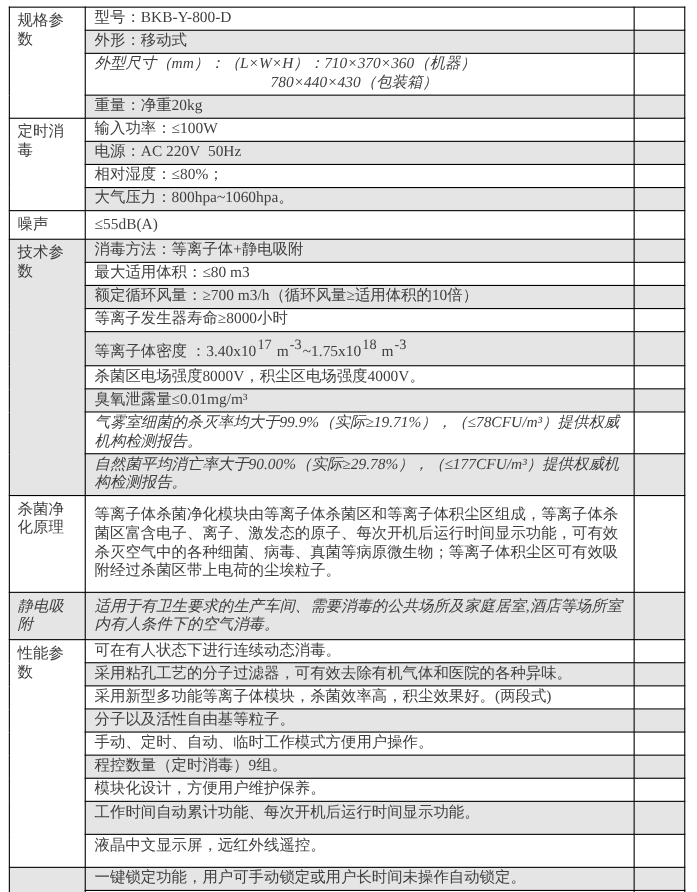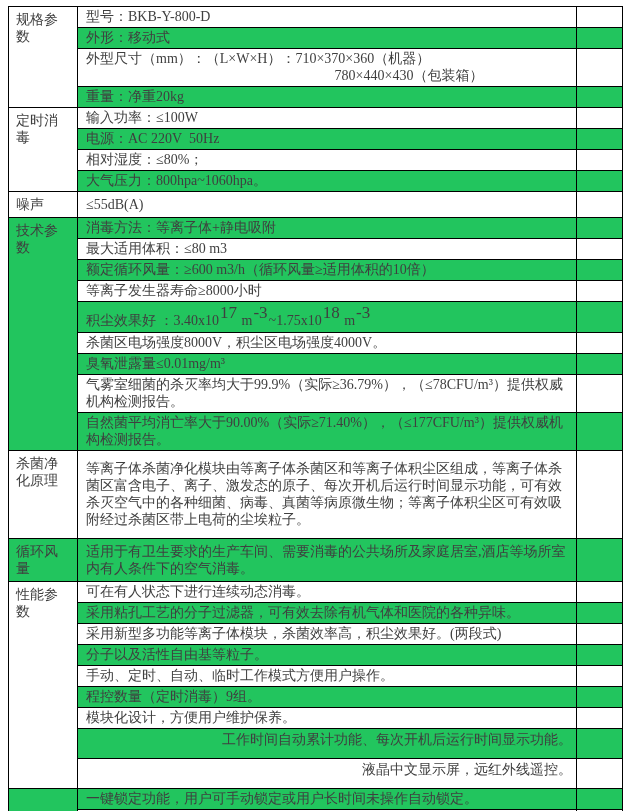--- a/index.html
+++ b/index.html
@@ -12,29 +12,29 @@
     font-size:14px;line-height:17px;color:#3f3f3f;
     overflow:hidden;
   }
   col.c-label{width:69px;}
   col.c-text{width:499px;}
   col.c-mark{width:46px;}
   td.lbl{vertical-align:top;padding:4px 7px;margin-top:42px;}
   td.val{padding:1px 4px 2px 8px;}
   td.mark{padding:0;}
   tr{height:20px;}
-  tr.shade td{background:#22c55e;}
-  tr.h2{height:36px;}
+  tr.shade td{background:#e5e5e5;}
+  tr.h2{height:36px;font-style:italic;}
   tr.big{height:88px;}
   tr.tall{height:30px;}
-  tr.tall td.val{vertical-align:top;padding-top:2px;text-align:right;}
+  tr.tall td.val{vertical-align:top;padding-top:2px;}
   tr.dense{height:31px;}
   tr.dense td.val{vertical-align:bottom;padding-bottom:3px;}
-  .indent{margin-left:160px;text-align:center;}
-  .sup{font-size:17px;position:relative;top:-7px;padding:0 1px;}
+  .indent{margin-left:160px;}
+  .sup{font-size:13px;position:relative;top:-7px;padding:0 1px;}
 </style>
 </head>
 <body>
 
 <div class="wrap">
 <table class="spec">
 <colgroup>
         <col class="c-label">
         <col class="c-text">
         <col class="c-mark">
@@ -89,58 +89,58 @@
   <tr class="shade">
     <td class="lbl" rowspan="9">技术参数</td>
     <td class="val">消毒方法：等离子体+静电吸附</td>
     <td class="mark"></td>
   </tr>
   <tr>
     <td class="val">最大适用体积：≤80 m3</td>
     <td class="mark"></td>
   </tr>
   <tr class="shade">
-    <td class="val">额定循环风量：≥600 m3/h（循环风量≥适用体积的10倍）</td>
+    <td class="val">额定循环风量：≥700 m3/h（循环风量≥适用体积的10倍）</td>
     <td class="mark"></td>
   </tr>
   <tr>
     <td class="val">等离子发生器寿命≥8000小时</td>
     <td class="mark"></td>
   </tr>
   <tr class="shade dense">
     <td class="val">
-      <span>积尘效果好 ：3.40x10</span><span class="sup">17</span><span> m</span><span class="sup">-3</span><span>~1.75x10</span><span class="sup">18</span><span> m</span><span class="sup">-3</span>
+      <span>等离子体密度 ：3.40x10</span><span class="sup">17</span><span> m</span><span class="sup">-3</span><span>~1.75x10</span><span class="sup">18</span><span> m</span><span class="sup">-3</span>
     </td>
     <td class="mark"></td>
   </tr>
   <tr>
     <td class="val">杀菌区电场强度8000V，积尘区电场强度4000V。</td>
     <td class="mark"></td>
   </tr>
   <tr class="shade">
     <td class="val">臭氧泄露量≤0.01mg/m³</td>
     <td class="mark"></td>
   </tr>
   <tr class="h2">
-    <td class="val">气雾室细菌的杀灭率均大于99.9%（实际≥36.79%），（≤78CFU/m³）提供权威机构检测报告。</td>
+    <td class="val">气雾室细菌的杀灭率均大于99.9%（实际≥19.71%），（≤78CFU/m³）提供权威机构检测报告。</td>
     <td class="mark"></td>
   </tr>
   <tr class="shade h2">
-    <td class="val">自然菌平均消亡率大于90.00%（实际≥71.40%），（≤177CFU/m³）提供权威机构检测报告。</td>
+    <td class="val">自然菌平均消亡率大于90.00%（实际≥29.78%），（≤177CFU/m³）提供权威机构检测报告。</td>
     <td class="mark"></td>
   </tr>
 
   <tr class="big">
     <td class="lbl">杀菌净化原理</td>
     <td class="val">等离子体杀菌净化模块由等离子体杀菌区和等离子体积尘区组成，等离子体杀菌区富含电子、离子、激发态的原子、每次开机后运行时间显示功能，可有效杀灭空气中的各种细菌、病毒、真菌等病原微生物；等离子体积尘区可有效吸附经过杀菌区带上电荷的尘埃粒子。</td>
     <td class="mark"></td>
   </tr>
 
   <tr class="shade h2">
-    <td class="lbl">循环风量</td>
+    <td class="lbl">静电吸附</td>
     <td class="val">适用于有卫生要求的生产车间、需要消毒的公共场所及家庭居室,酒店等场所室内有人条件下的空气消毒。</td>
     <td class="mark"></td>
   </tr>
 
   <tr>
     <td class="lbl" rowspan="9">性能参数</td>
     <td class="val">可在有人状态下进行连续动态消毒。</td>
     <td class="mark"></td>
   </tr>
   <tr class="shade">

